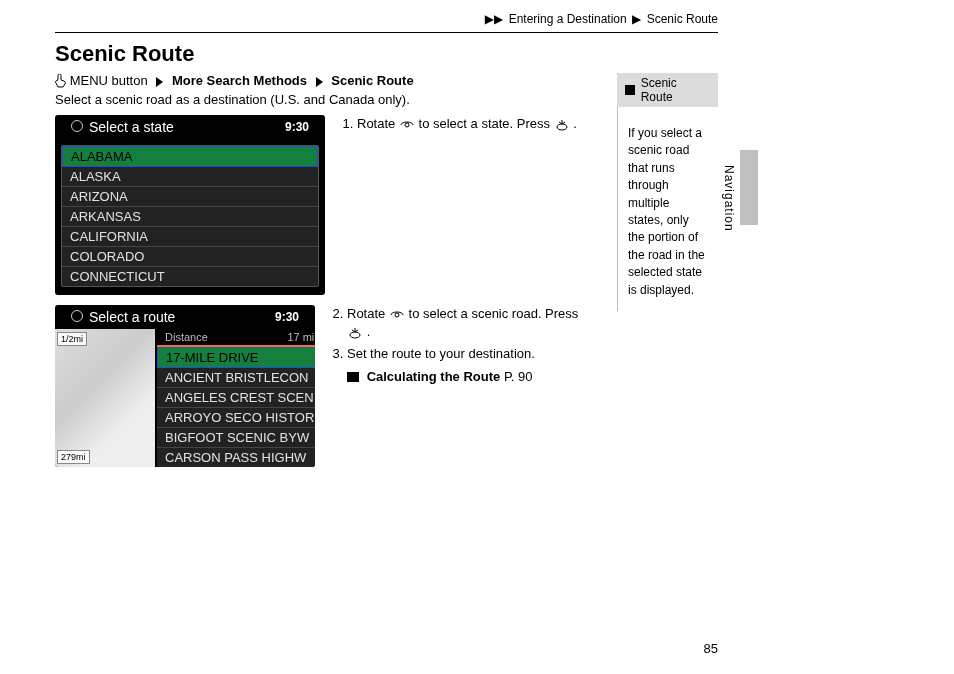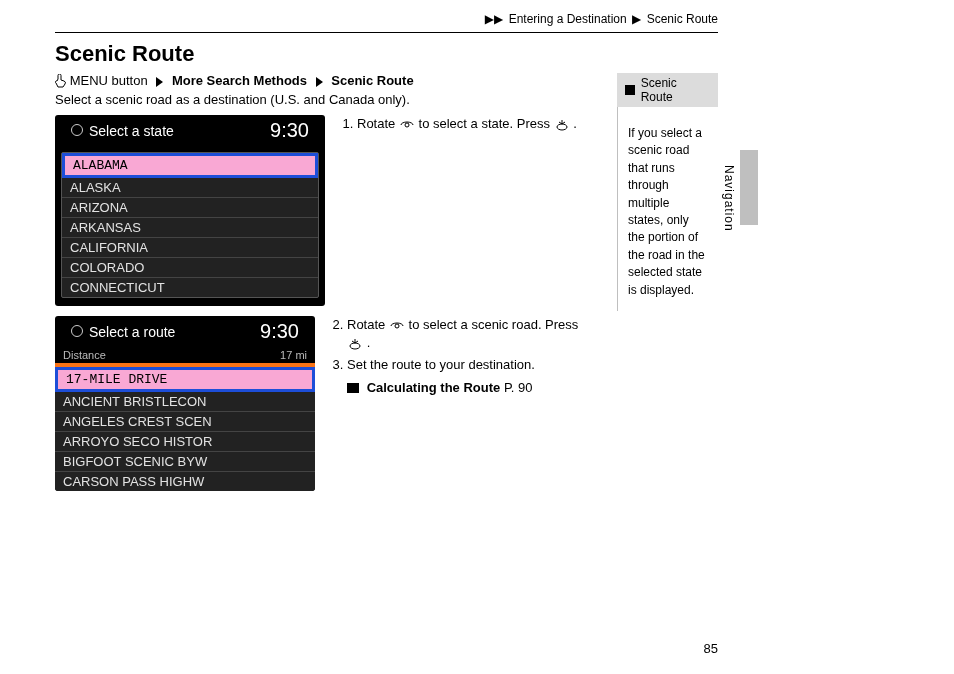--- a/index.html
+++ b/index.html
@@ -89,42 +89,41 @@
   .ns-header {
     display:flex; justify-content:space-between; align-items:center;
     padding:4px 16px 2px;
     font-size: 14px;
     border-bottom: 2px solid #000;
   }
   .ns-header .ns-title::before {
     content:""; display:inline-block; width:10px; height:10px;
     border:1px solid #ccc; border-radius:50%; margin-right:6px;
   }
-  .ns-time { font-size: 20px; font-weight: 400; }
+  .ns-time { font-size: 12px; font-weight: 700; }
   .ns-body {
     padding: 6px 6px 8px;
   }
   .ns-list {
     background: #222;
     border: 1px solid #555;
     border-radius: 2px;
   }
   .ns-item {
     padding: 2px 8px;
     font-size: 13px;
     color: #e2e2e2;
     border-bottom: 1px solid #444;
     white-space: nowrap; overflow:hidden;
   }
   .ns-item:last-child { border-bottom:none; }
   .ns-item.sel {
-    background: #f9a8d4;
+    background: #15803d;
     color: #000;
-    border:3px solid #1d4ed8;
-    font-family:Liberation Mono, monospace;
+    border:1px solid #1d4ed8;
   }
 
   
   .ns-body.split { display:flex; padding:0; }
   .ns-map {
     flex: 0 0 100px;
     background: linear-gradient(135deg,#ddd 0%,#ccc 40%,#eee 70%);
     position:relative;
     border-right:2px solid #000;
   }
@@ -134,21 +133,21 @@
     color:#000; font-size:9px; padding:1px 3px;
     border:1px solid #888;
   }
   .ns-map .scale-top { top:3px; }
   .ns-map .scale-bot { bottom:3px; }
   .ns-split-right { flex:1; }
   .ns-sub {
     display:flex; justify-content:space-between;
     padding:2px 8px;
     font-size:11px; color:#bbb;
-    border-bottom:4px solid #f97316;
+    border-bottom:2px solid #f97316;
   }
 
   
   .note-head {
     background:#dcdcdc;
     padding:3px 8px;
     font-size:12px;
     display:flex; align-items:center; gap:6px;
   }
   .note-head .note-icon {
@@ -252,20 +251,24 @@
       </div>
 
       <div class="step-block">
 
         <div class="nav-screen">
           <div class="ns-header">
             <span class="ns-title">Select a route</span>
             <span class="ns-time">9:30</span>
           </div>
           <div class="ns-body split">
+            <div class="ns-map">
+              <span class="scale-top">1/2mi</span>
+              <span class="scale-bot">279mi</span>
+            </div>
             <div class="ns-split-right">
               <div class="ns-sub">
                 <span>Distance</span>
                 <span>17 mi</span>
               </div>
               <div class="ns-list" style="border:none;">
                 <div class="ns-item sel">17-MILE DRIVE</div>
                 <div class="ns-item">ANCIENT BRISTLECON</div>
                 <div class="ns-item">ANGELES CREST SCEN</div>
                 <div class="ns-item">ARROYO SECO HISTOR</div>

